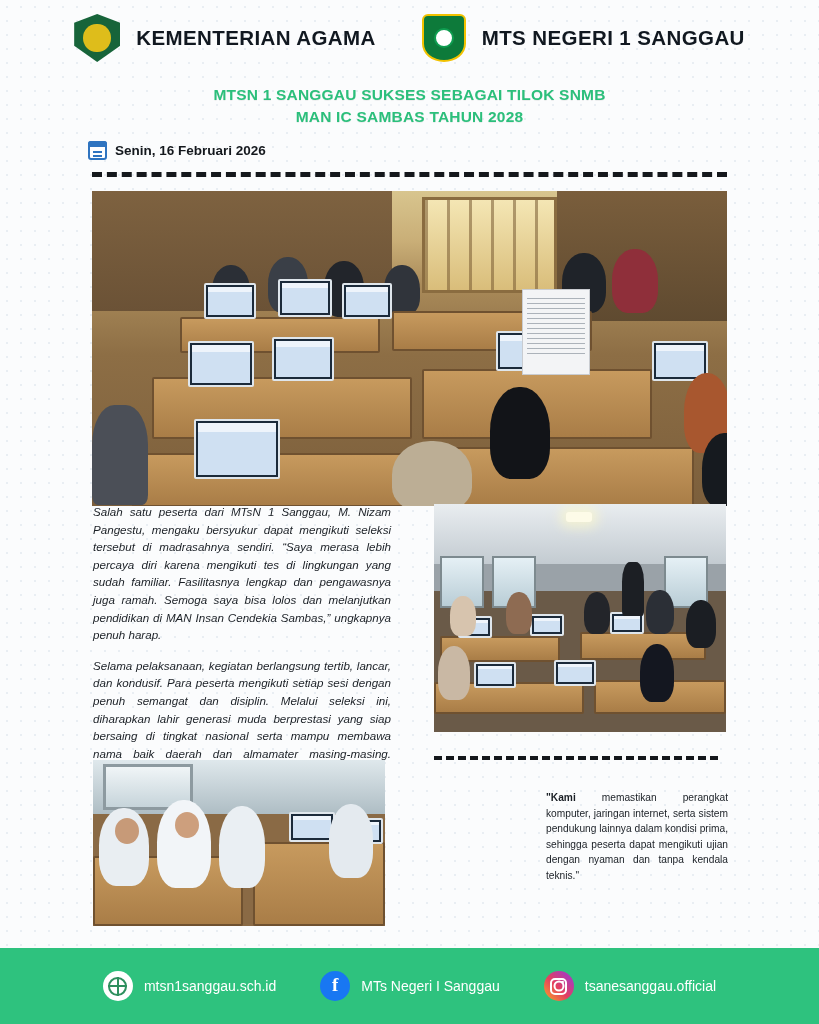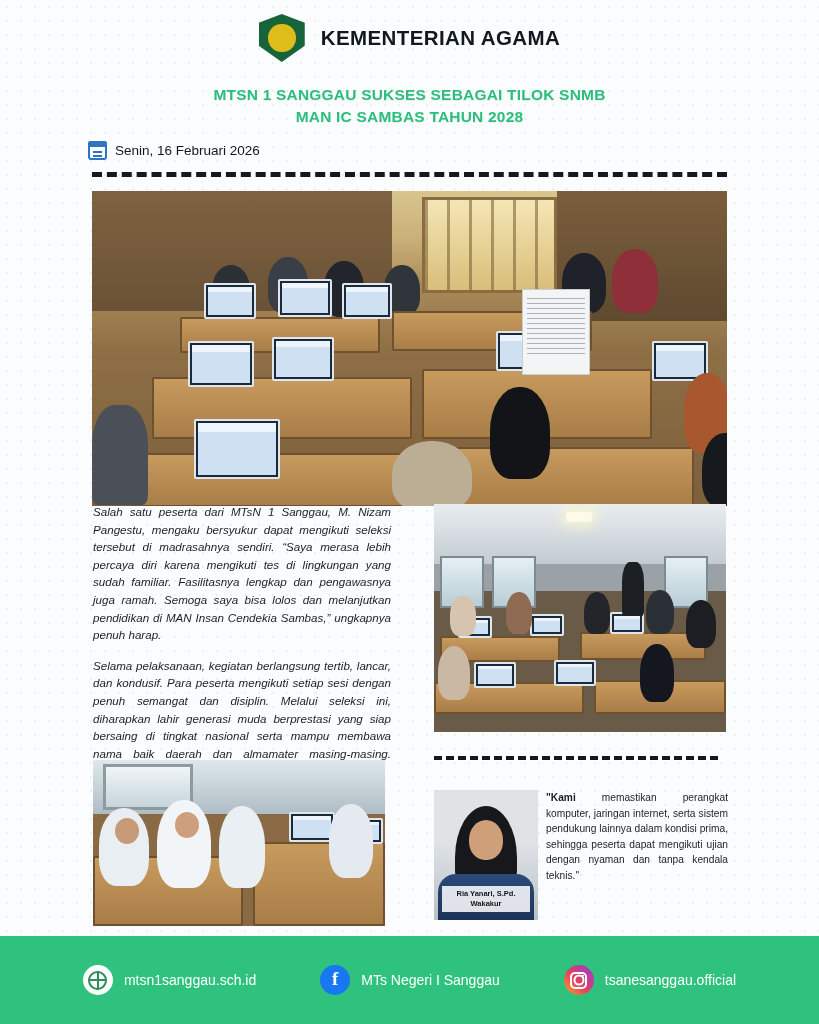--- a/index.html
+++ b/index.html
@@ -100,21 +100,21 @@
   }
   .cal-icon::after {
     content: "";
     position: absolute; left: 3px; top: 8px;
     width: 9px; height: 2px;
     background: #2f74c0;
     box-shadow: 0 4px 0 #2f74c0;
   }
   .date-text {
     font-size: 13.5px;
-    font-weight: normal;
+    font-weight: bold;
     color: #14181d;
   }
   .dash-rule {
     margin: 12px auto 0 auto;
     width: 635px; height: 0;
     border-top: 5px dashed #15181c;
   }
   .dash-rule.short {
     width: 284px;
     margin: 0;
@@ -254,26 +254,26 @@
     color: #1a1f25;
     text-align: justify;
   }
   .quote-block .q b { font-weight: bold; }
   .rule-wrap {
     position: absolute; left: 434px; top: 756px;
   }
   
   .footer {
     position: absolute; left: 0; right: 0; bottom: 0;
-    height: 88px;
+    height: 76px;
     background: #2ec27e;
     display: flex;
     align-items: center;
     justify-content: center;
-    gap: 64px;
+    gap: 44px;
   }
   .foot-item { display: flex; align-items: center; gap: 11px; }
   .foot-item .label { color: #fff; font-size: 14px; }
   .ic {
     width: 30px; height: 30px; border-radius: 50%;
     display: flex; align-items: center; justify-content: center;
     flex: none;
   }
   .ic-globe { background: #ffffff; color: #2ec27e; }
   .ic-globe .g { width: 19px; height: 19px; border: 2px solid #2e8f5e; border-radius: 50%; position: relative; }
@@ -293,20 +293,28 @@
 <div class="page">
 
   <div class="header">
     <div class="brand">
       <div class="logo-kemenag">
         <div class="shield">
             <div class="inner"></div>
           </div>
       </div>
       <div class="brand-title">KEMENTERIAN AGAMA</div>
+    </div>
+    <div class="brand">
+      <div class="logo-mts">
+        <div class="shield">
+            <div class="dot"></div>
+          </div>
+      </div>
+      <div class="brand-title">MTS NEGERI 1 SANGGAU</div>
     </div>
   </div>
 
   <div class="headline">
     <div>MTSN 1 SANGGAU SUKSES SEBAGAI TILOK SNMB</div>
     <div>MAN IC SAMBAS TAHUN 2028</div>
   </div>
 
   <div class="dateline">
     <span class="cal-icon"></span>
@@ -400,31 +408,20 @@
       <div class="monitor" style="left:252px;top:58px;width:38px;height:26px;"></div>
       <div class="person" style="left:6px;top:48px;width:50px;height:78px;background:#e9eef2;"></div>
       <div class="person" style="left:64px;top:40px;width:54px;height:88px;background:#f2f5f8;"></div>
       <div class="person" style="left:126px;top:46px;width:46px;height:82px;background:#eaeff3;"></div>
       <div class="person" style="left:236px;top:44px;width:44px;height:74px;background:#e4eaef;"></div>
       <div class="person" style="left:22px;top:58px;width:24px;height:26px;background:#c79a78;border-radius:50%;"></div>
       <div class="person" style="left:82px;top:52px;width:24px;height:26px;background:#cd9f7d;border-radius:50%;"></div>
     </div>
   </div>
 
-  <div class="photo photo-portrait">
-    <div class="portrait-scene">
-      <div class="hijab"></div>
-      <div class="face"></div>
-      <div class="body"></div>
-    </div>
-    <div class="name-plate">
-      <div>Ria Yanari, S.Pd.</div>
-      <div>Wakakur</div>
-    </div>
-  </div>
 
   <div class="quote-block">
     <p class="q"><b>"Kami</b><span> memastikan perangkat komputer, jaringan internet, serta sistem pendukung lainnya dalam kondisi prima, sehingga peserta dapat mengikuti ujian dengan nyaman dan tanpa kendala teknis."</span></p>
   </div>
 
   <div class="footer">
     <div class="foot-item">
       <span class="ic ic-globe">
           <span class="g"></span>
         </span>

